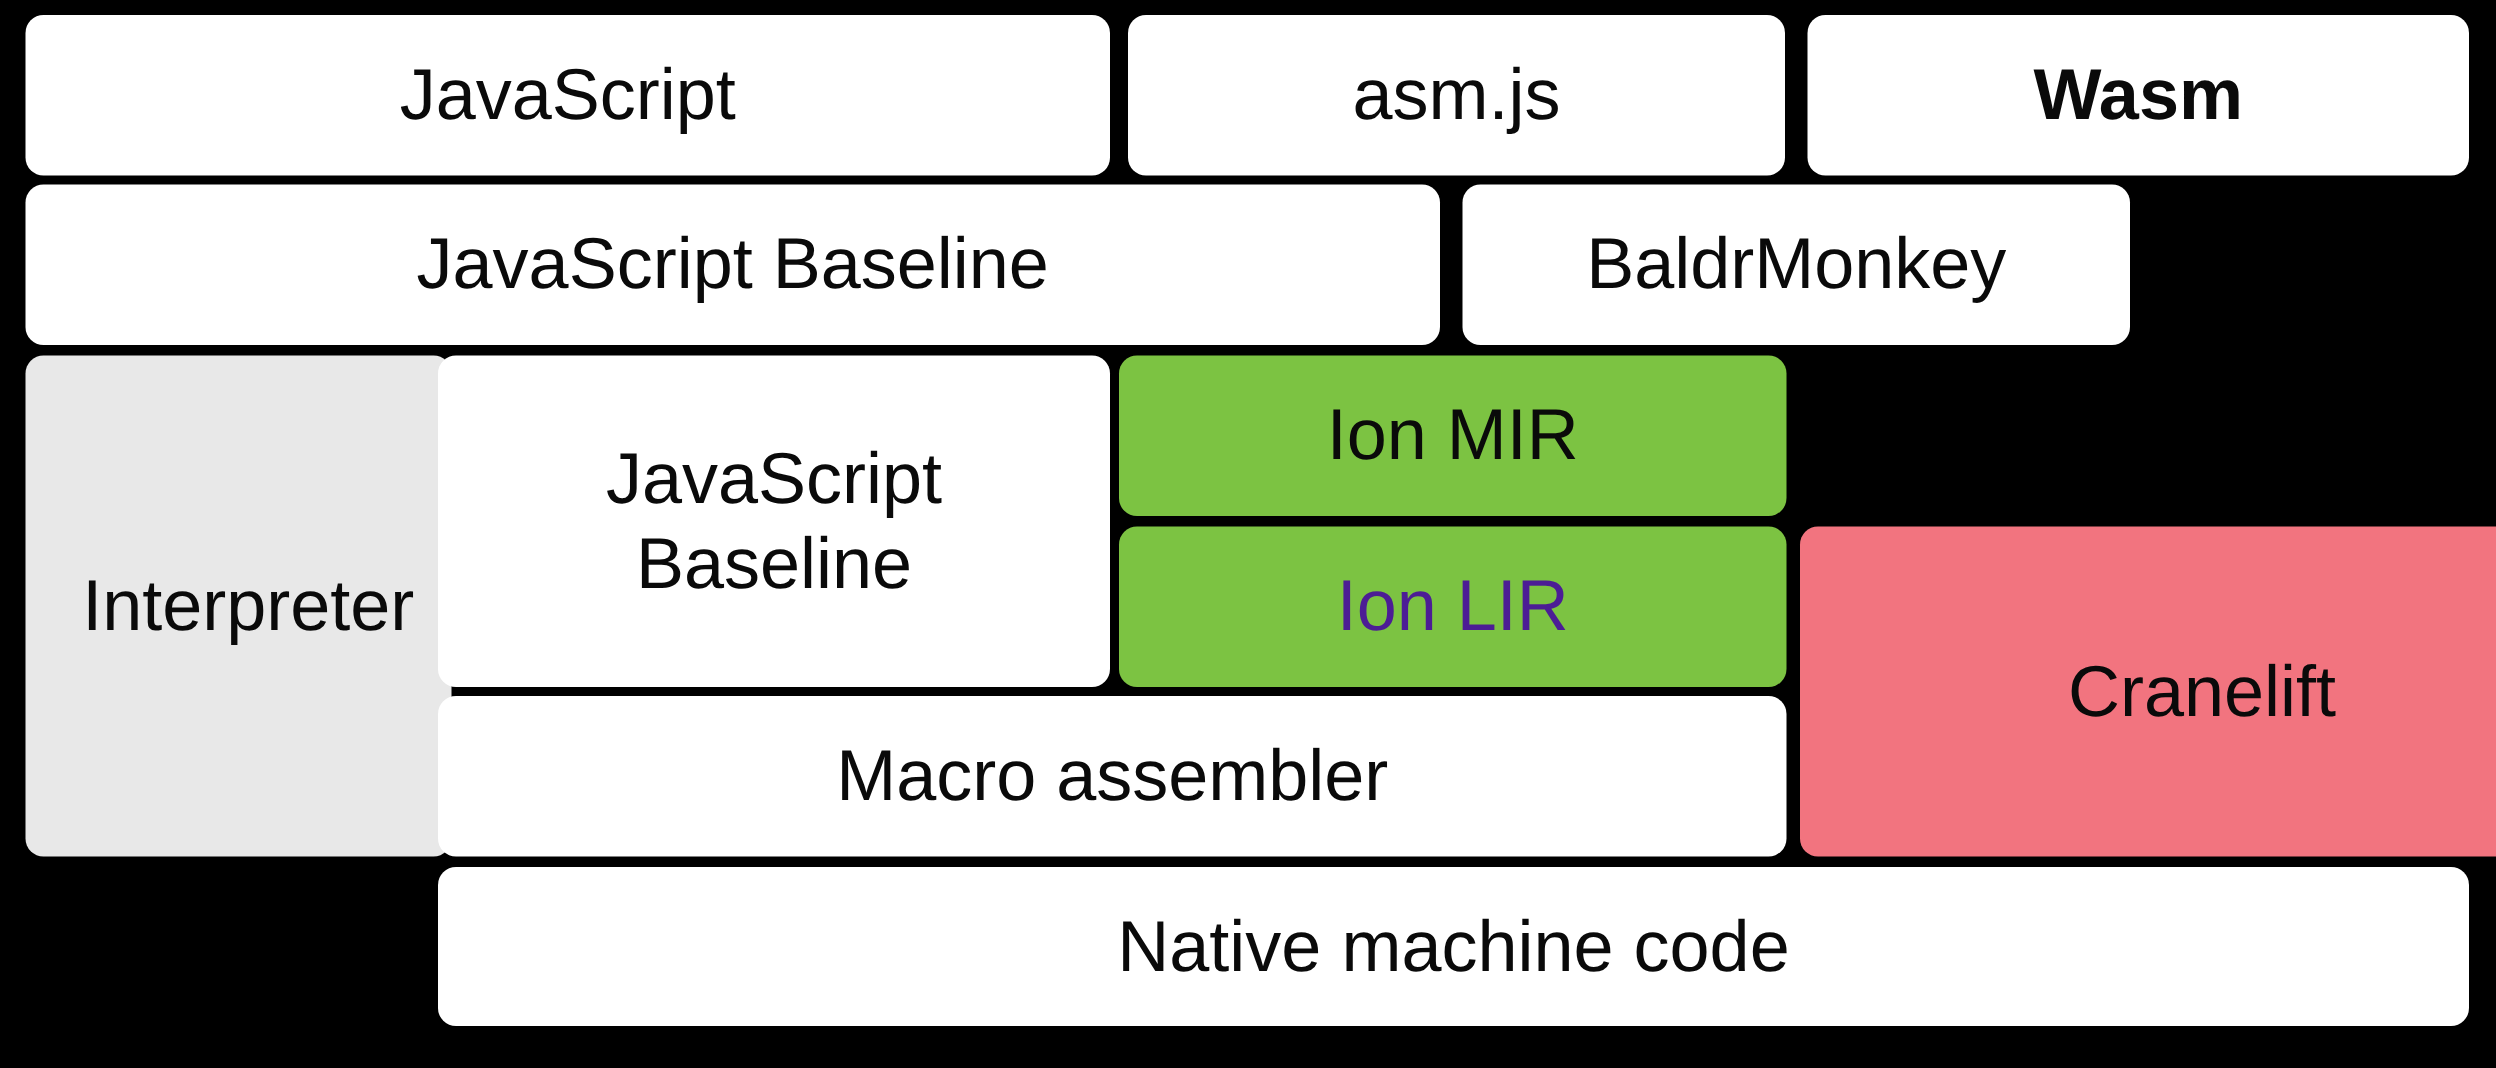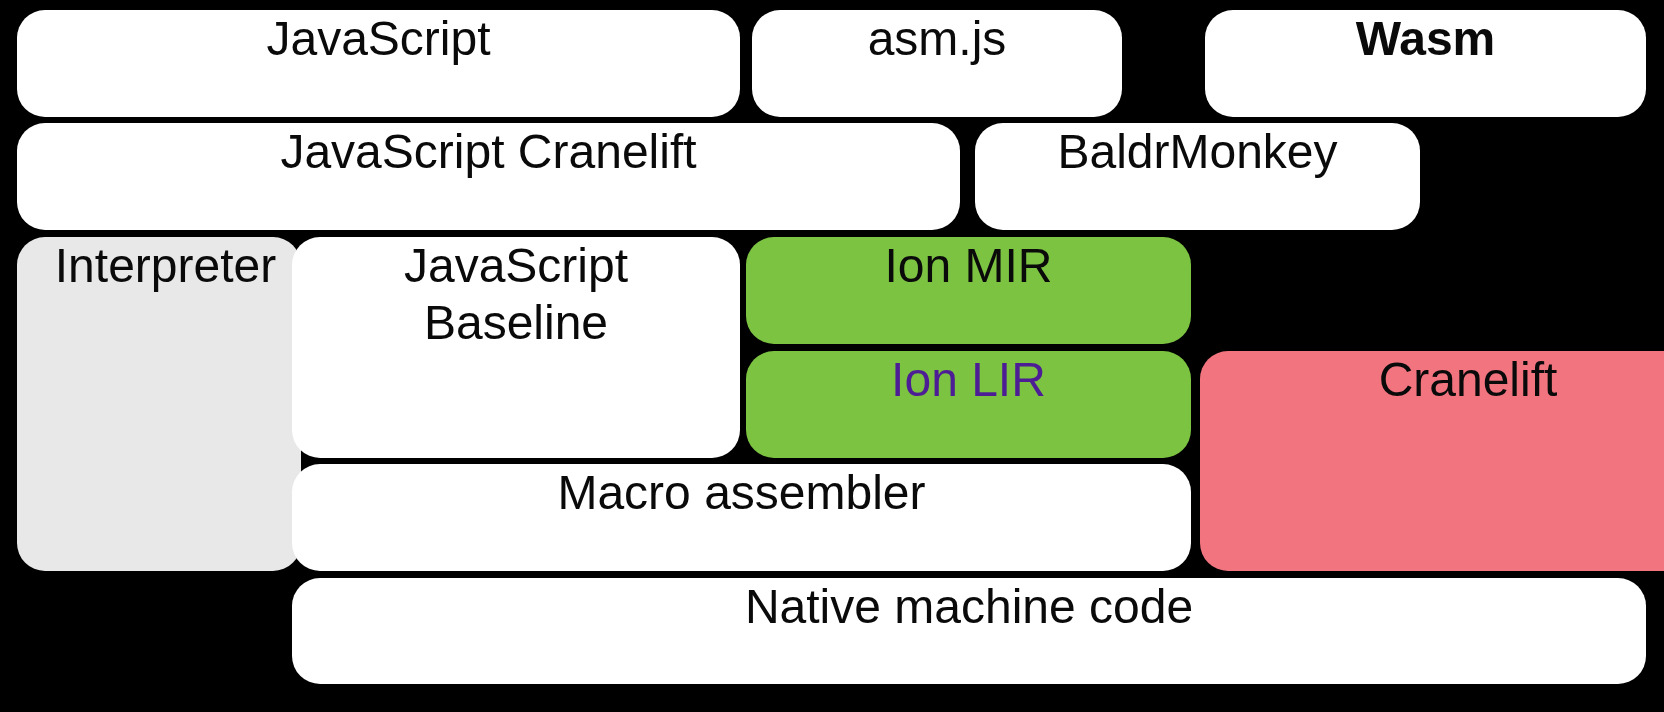--- a/index.html
+++ b/index.html
@@ -10,35 +10,36 @@
   .canvas {
     position: relative;
     width: 1664px;
     height: 712px;
     background: #000000;
     overflow: hidden;
     font-family: "Liberation Sans", "DejaVu Sans", sans-serif;
   }
   .box {
     position: absolute;
-    border-radius: 28px;
+    border-radius: 12px;
     display: flex;
     flex-direction: column;
     align-items: center;
+    justify-content: center;
     text-align: center;
     color: #0a0a0a;
     font-size: 48px;
     line-height: 57px;
     background: #ffffff;
   }
   .box span { display: block; }
 
   
   .b-javascript { left: 17px;   top: 10px;  width: 723px;  height: 107px; }
-  .b-asmjs      { left: 752px;  top: 10px;  width: 370px;  height: 107px; }
+  .b-asmjs      { left: 752px;  top: 10px;  width: 438px;  height: 107px; }
   .b-wasm       { left: 1205px; top: 10px;  width: 441px;  height: 107px; }
   .b-bytecode   { left: 17px;   top: 123px; width: 943px;  height: 107px; }
   .b-baldr      { left: 975px;  top: 123px; width: 445px;  height: 107px; }
   .b-interp     { left: 17px;   top: 237px; width: 271px;  height: 334px; }
   .b-baseline   { left: 292px;  top: 237px; width: 448px;  height: 221px; }
   .b-ionmir     { left: 746px;  top: 237px; width: 445px;  height: 107px; }
   .b-ionlir     { left: 746px;  top: 351px; width: 445px;  height: 107px; }
   .b-cranelift  { left: 1200px; top: 351px; width: 446px;  height: 220px; }
   .b-macro      { left: 292px;  top: 464px; width: 899px;  height: 107px; }
   .b-native     { left: 292px;  top: 578px; width: 1354px; height: 106px; }
@@ -54,21 +55,21 @@
 
   <div class="box b-asmjs" style="background: rgb(255, 255, 255); color: rgb(10, 10, 10);">
     <span>asm.js</span>
   </div>
 
   <div class="box b-wasm" style="background: rgb(255, 255, 255); color: rgb(10, 10, 10); font-weight: bold;">
     <span>Wasm</span>
   </div>
 
   <div class="box b-bytecode" style="background: rgb(255, 255, 255); color: rgb(10, 10, 10);">
-    <span>JavaScript Cranelift</span>
+    <span>JavaScript Baseline</span>
   </div>
 
   <div class="box b-baldr" style="background: rgb(255, 255, 255); color: rgb(10, 10, 10);">
     <span>BaldrMonkey</span>
   </div>
 
   <div class="box b-interp" style="background: rgb(232, 232, 232); color: rgb(10, 10, 10); padding-left: 13px;">
     <span>Interpreter</span>
   </div>
 

